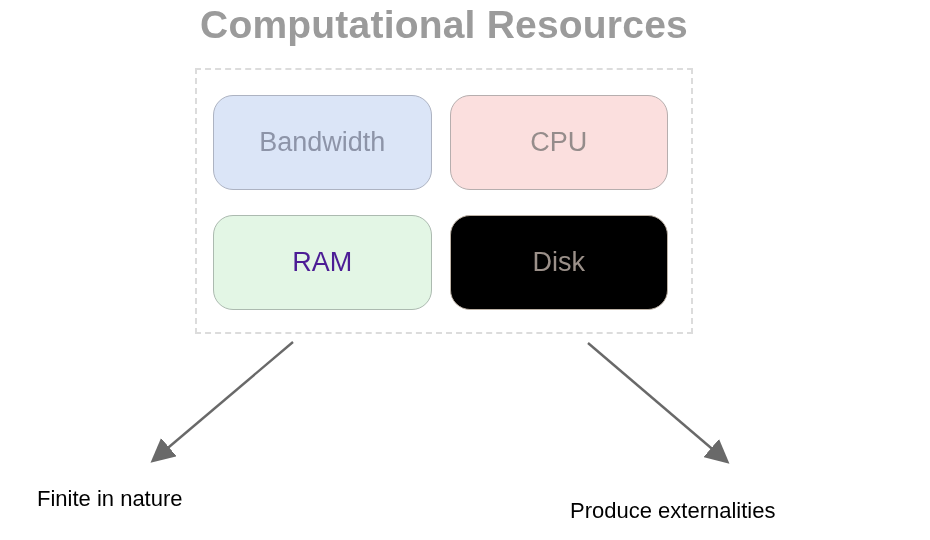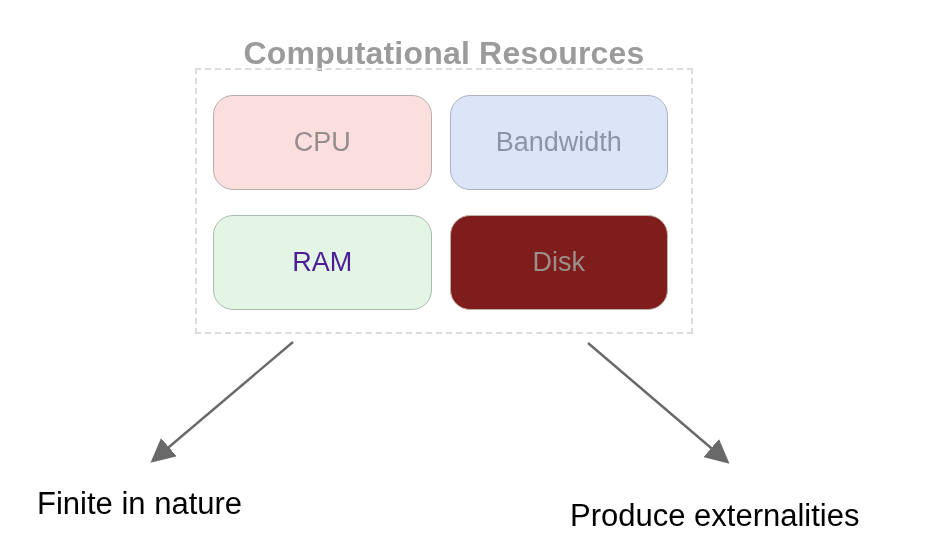--- a/index.html
+++ b/index.html
@@ -14,24 +14,23 @@
     height: 540px;
     background: #ffffff;
     overflow: hidden;
   }
   .diagram-title {
     position: absolute;
     left: 195px;
     top: 3px;
     width: 498px;
     text-align: center;
-    font-size: 32px;
+    font-size: 39px;
     font-weight: 600;
     letter-spacing: 0.2px;
-    margin-top: 32px;
   }
   .resource-container {
     position: absolute;
     left: 195px;
     top: 68px;
     width: 498px;
     height: 266px;
     box-sizing: border-box;
     border: 2px dashed #dcdcdc;
     display: grid;
@@ -53,40 +52,40 @@
   .arrow-layer {
     position: absolute;
     left: 0;
     top: 0;
     width: 930px;
     height: 540px;
     pointer-events: none;
   }
   .annotation {
     position: absolute;
-    font-size: 31px;
+    font-size: 22px;
     color: #000000;
     white-space: nowrap;
     text-align: right;
   }
   .annotation.left { left: 37px; top: 486px; }
   .annotation.right { left: 570px; top: 498px; }
 </style>
 </head>
 <body>
 
 <div class="stage">
 
   <div class="diagram-title" style="color: rgb(155, 155, 155);">Computational Resources</div>
 
   <div class="resource-container" style="border-color: rgb(220, 220, 220);">
+    <div class="resource-box" style="background-color: rgb(219, 229, 247); border-color: rgb(173, 179, 194); color: rgb(141, 148, 168);">Bandwidth</div>
     <div class="resource-box" style="background-color: rgb(251, 223, 222); border-color: rgb(182, 174, 174); color: rgb(149, 140, 139);">CPU</div>
-    <div class="resource-box" style="background-color: rgb(219, 229, 247); border-color: rgb(173, 179, 194); color: rgb(141, 148, 168);">Bandwidth</div>
     <div class="resource-box" style="background-color: rgb(227, 246, 229); border-color: rgb(172, 186, 176); color: #4c1d95;">RAM</div>
-    <div class="resource-box" style="background-color: #7f1d1d; border-color: rgb(189, 178, 166); color: rgb(155, 144, 137);">Disk</div>
+    <div class="resource-box" style="background-color: #000000; border-color: rgb(189, 178, 166); color: rgb(155, 144, 137);">Disk</div>
   </div>
 
   <svg class="arrow-layer" viewBox="0 0 930 540">
     <defs>
       <marker id="arrowhead" viewBox="0 0 10 10" refX="7" refY="5" markerWidth="10" markerHeight="10" orient="auto-start-reverse">
         <path d="M0,0 L10,5 L0,10 z" style="fill: rgb(105, 105, 105);"></path>
       </marker>
     </defs>
     <line x1="293" y1="342" x2="156" y2="458" stroke-width="2.4" marker-end="url(#arrowhead)" style="stroke: rgb(105, 105, 105);"></line>
     <line x1="588" y1="343" x2="724" y2="459" stroke-width="2.4" marker-end="url(#arrowhead)" style="stroke: rgb(105, 105, 105);"></line>

